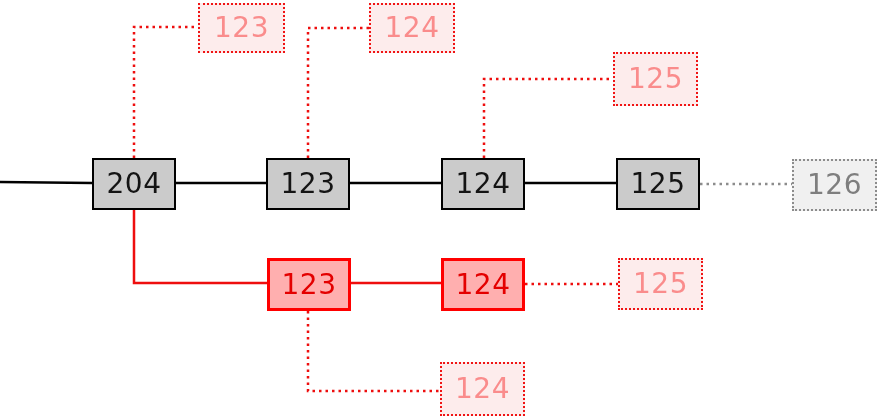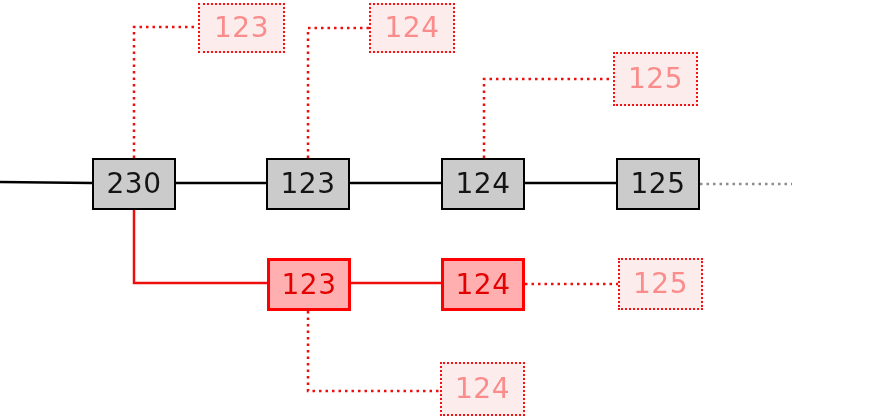--- a/index.html
+++ b/index.html
@@ -63,25 +63,26 @@
     <polyline class="edge-red-dotted" points="484,158 484,79 613,79"></polyline>
 
     <polyline class="edge-red-solid" points="134,210 134,283 267,283"></polyline>
     <line class="edge-red-solid" x1="351" y1="283" x2="441" y2="283"></line>
 
     <line class="edge-red-dotted" x1="525" y1="284" x2="618" y2="284"></line>
 
     <polyline class="edge-red-dotted" points="308,311 308,391 440,391"></polyline>
   </svg>
 
-  <div class="block main-block" style="left:92px;top:158px;">230</div>
+  <div class="block main-block" style="left:92px;top:158px;">204</div>
   <div class="block main-block" style="left:266px;top:158px;">123</div>
   <div class="block main-block" style="left:441px;top:158px;">124</div>
   <div class="block main-block" style="left:616px;top:158px;">125</div>
 
+  <div class="block gray-candidate" style="left:792px;top:159px;width:85px;">126</div>
 
   <div class="block red-candidate" style="left:198px;top:3px;width:87px;height:50px;">123</div>
   <div class="block red-candidate" style="left:369px;top:3px;width:86px;height:50px;">124</div>
   <div class="block red-candidate" style="left:613px;top:52px;width:85px;height:54px;">125</div>
 
   <div class="block fork-block" style="left:267px;top:258px;height:53px;">123</div>
   <div class="block fork-block" style="left:441px;top:258px;height:53px;">124</div>
 
   <div class="block red-candidate" style="left:618px;top:258px;width:85px;">125</div>
 

